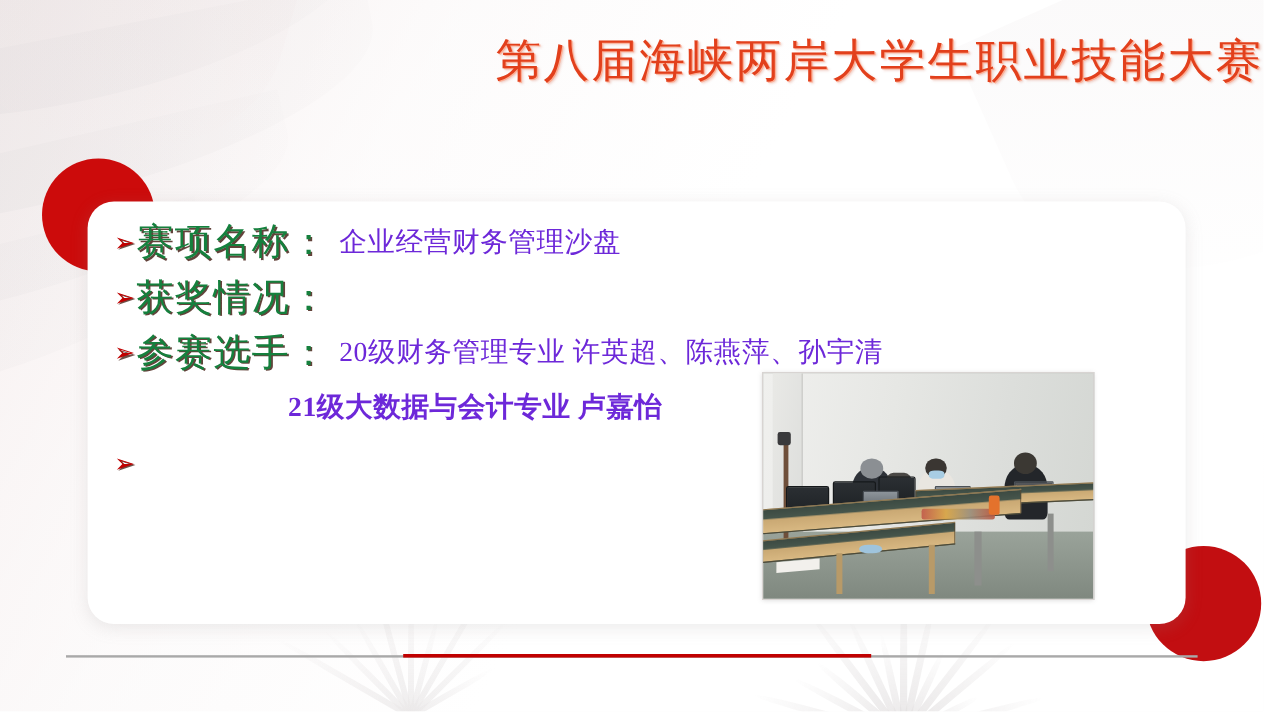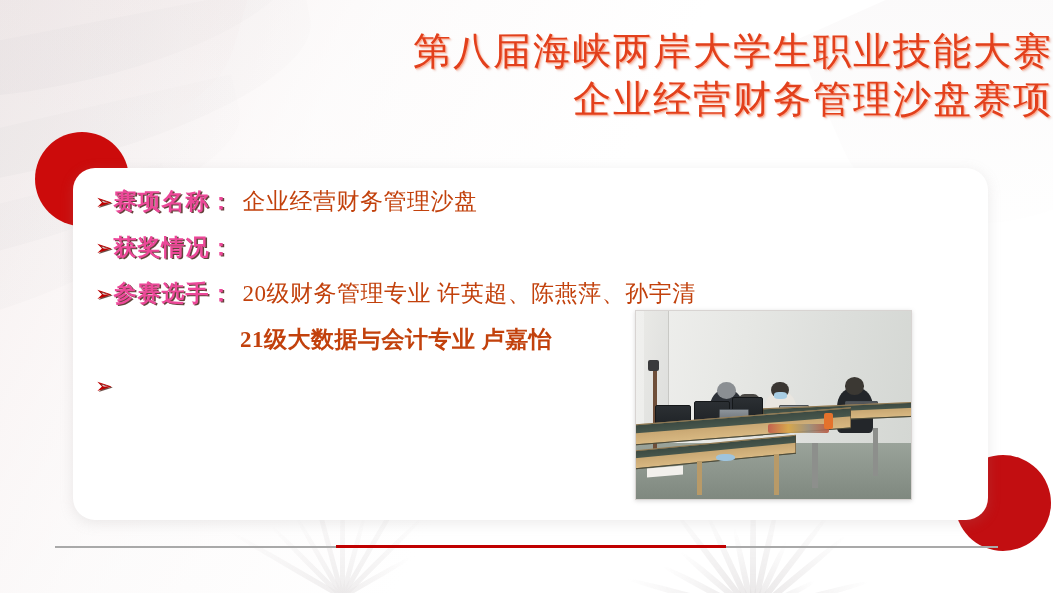--- a/index.html
+++ b/index.html
@@ -124,30 +124,30 @@
   }
   .bullet{
     color:#c00000;
     font-size:21px;
     line-height:40px;
     margin-right:1px;
     font-family:"DejaVu Sans", sans-serif;
     text-shadow:1.2px 1.2px 0 rgba(60,20,10,.75);
   }
   .label{
-    color:#ec4899;
-    font-weight:bold;
-    font-size:23px;
+    color:#15803d;
+    font-weight:normal;
+    font-size:31px;
     line-height:40px;
     letter-spacing:1px;
     font-family:"Liberation Serif", serif;
     text-shadow:1.4px 1.4px 0 rgba(60,20,10,.8);
   }
   .value{
-    color:#c2410c;
+    color:#6d28d9;
     font-size:23px;
     line-height:40px;
     margin-left:9px;
     letter-spacing:.5px;
     font-family:"Liberation Serif", serif;
   }
   .value.sub{
     margin-left:0;
     padding-left:145px;
     font-weight:bold;
@@ -276,21 +276,20 @@
       <span style="height: 109.219px; transform: rotate(0deg);"></span>
       <span style="height: 87.0197px; transform: rotate(15deg);"></span>
       <span style="height: 127.61px; transform: rotate(30deg);"></span>
       <span style="height: 115.234px; transform: rotate(45deg);"></span>
       <span style="height: 78.73px; transform: rotate(60deg);"></span>
     </div>
 
 
   <div class="title">
     <div>第八届海峡两岸大学生职业技能大赛</div>
-    <div>企业经营财务管理沙盘赛项</div>
   </div>
 
   <div class="circle-tl"></div>
   <div class="circle-br"></div>
 
   <div class="card">
 
     <div class="info">
 
       <div class="row">

